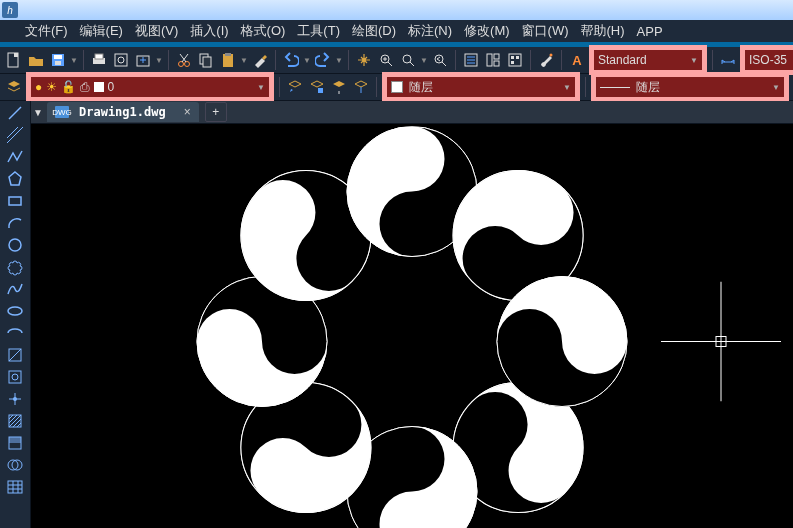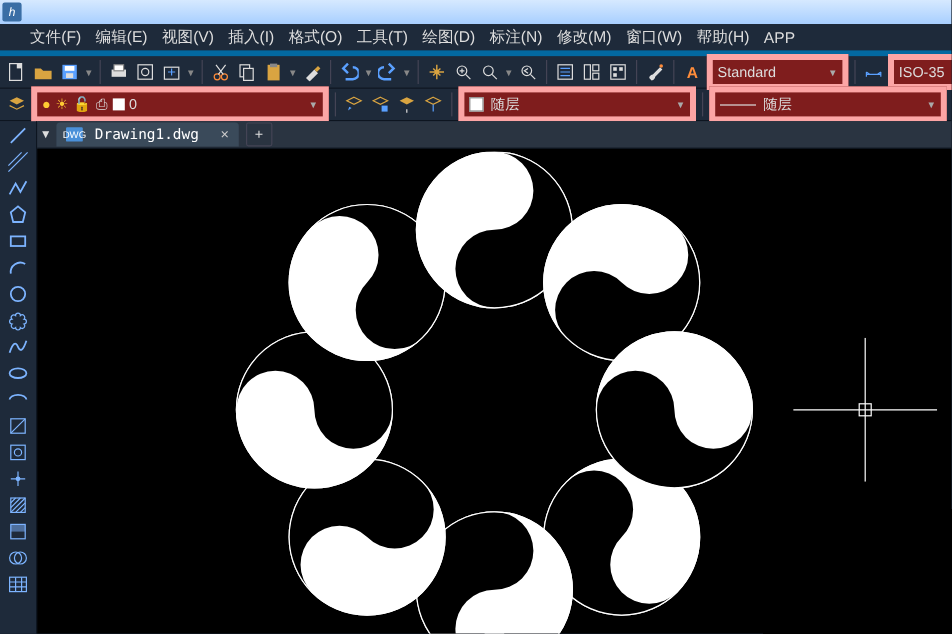--- a/index.html
+++ b/index.html
@@ -16,21 +16,21 @@
 .combo{height:20px;background:#7f1d1d;border:5px solid #fca5a5;display:flex;align-items:center;padding:0 4px;color:#ddd;font-size:12px;flex:none}
 .combo .carr{margin-left:auto;font-size:8px;color:#aaa}
 .workspace{display:flex;height:460px;background:#1e2939}
 .lefttools{width:30px;background:#1e2a3a;border-right:1px solid #0d1520;display:flex;flex-direction:column;align-items:center;padding-top:2px;gap:2px}
 .lt{width:22px;height:20px;display:flex;align-items:center;justify-content:center;color:#7db4ff;flex:none}
 .canvaswrap{flex:1;display:flex;flex-direction:column;background:#1a2330}
 .tabbar{height:22px;background:#2a3441;display:flex;align-items:center;border-bottom:1px solid #0d1520}
 .tabbar .tri{width:14px;color:#ddd;font-size:10px;text-align:center}
 .tab{height:20px;background:#3a4a5a;display:flex;align-items:center;padding:0 8px;gap:10px;border-radius:3px 3px 0 0;margin-left:2px}
 .tab .ficon{width:14px;height:12px;background:#4a90d9;border-radius:1px;font-size:8px;color:#fff;display:flex;align-items:center;justify-content:center}
-.tab .fname{color:#fff;font-family:monospace;font-size:12px;font-weight:normal}
+.tab .fname{color:#fff;font-family:monospace;font-size:12px;font-weight:bold}
 .tab .close{color:#ccc;font-size:12px;margin-left:8px}
 .tabbar .plus{width:20px;height:18px;background:#2a3441;color:#ddd;display:flex;align-items:center;justify-content:center;margin-left:6px;border:1px solid #445;border-radius:2px}
 .canvas{flex:1;background:#000;position:relative;overflow:hidden}
 
 .yywrap{position:absolute;left:50%;top:50%;transform:translate(-50%,-50%)}
 .cursor{position:absolute;right:12px;top:50%;transform:translateY(-50%)}
 </style>
 </head>
 <body>
 

